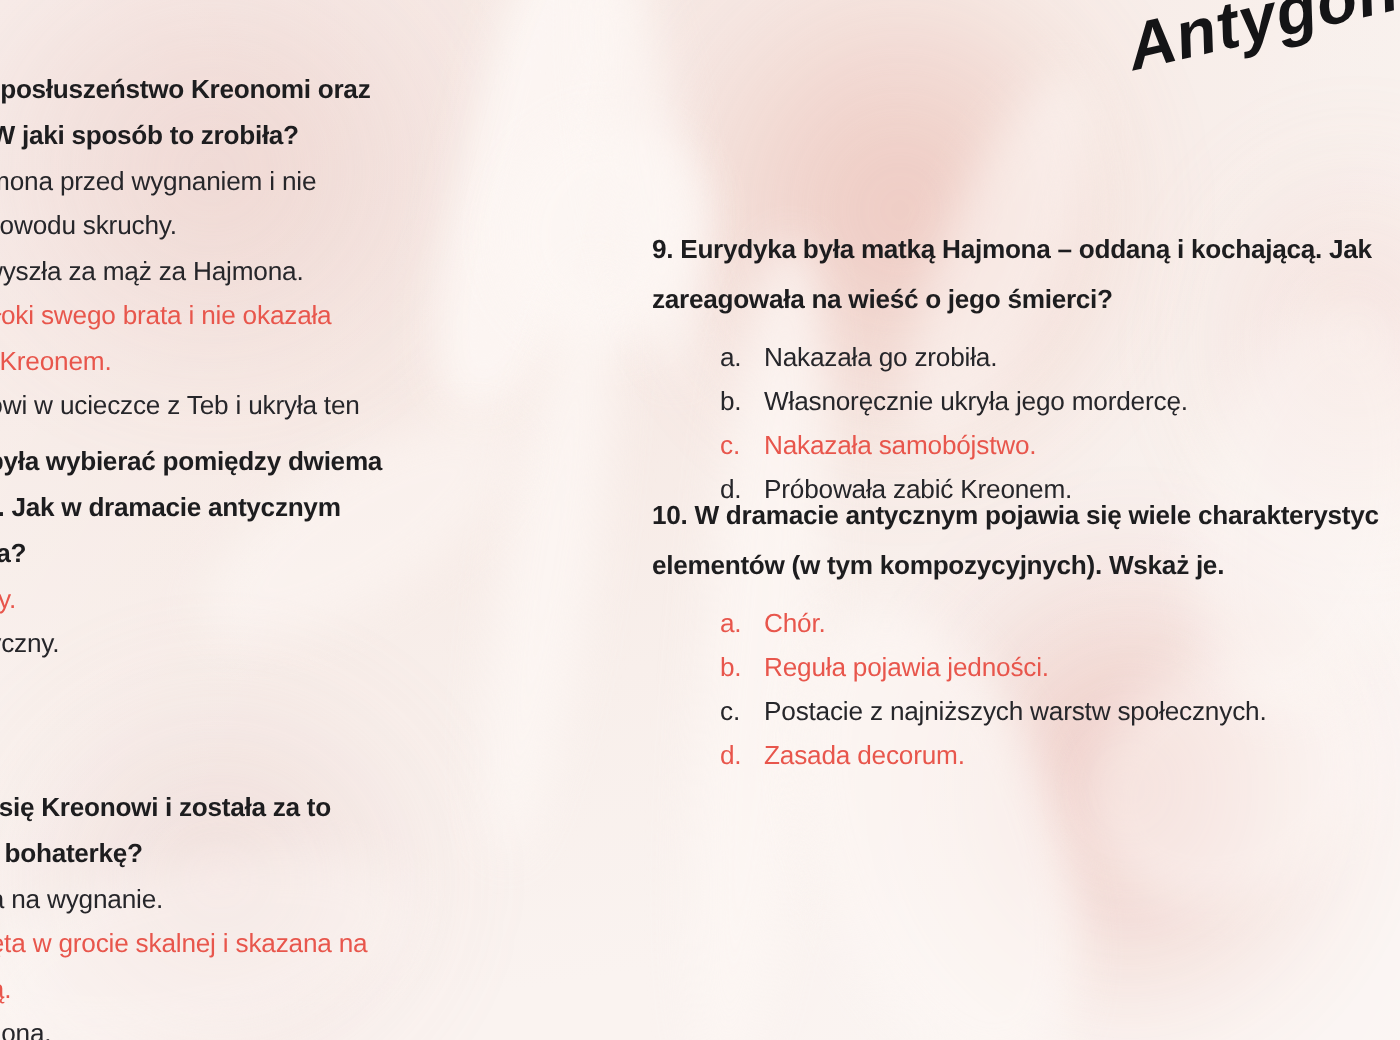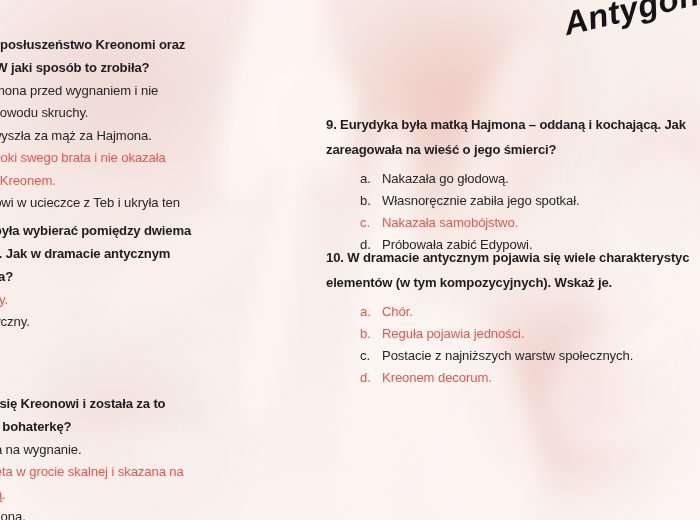--- a/index.html
+++ b/index.html
@@ -150,32 +150,32 @@
         </div>
       </div>
   </div>
 
   <div class="col col-right">
     <div id="right-host">
         <div class="qblock" style="position: absolute; left: 0px; top: 112px; width: 420px;">
           <div class="qhead">9. Eurydyka była matką Hajmona – oddaną i kochającą. Jak</div>
           <div class="qhead">zareagowała na wieść o jego śmierci?</div>
           <div class="opts">
-            <div class="opt"><span class="lt">a.</span><span>Nakazała go głodową.</span></div>
-            <div class="opt"><span class="lt">b.</span><span>Własnoręcznie zabiła jego spotkał.</span></div>
+            <div class="opt"><span class="lt">a.</span><span>Nakazała go zrobiła.</span></div>
+            <div class="opt"><span class="lt">b.</span><span>Własnoręcznie ukryła jego mordercę.</span></div>
             <div class="opt red"><span class="lt">c.</span><span>Nakazała samobójstwo.</span></div>
-            <div class="opt"><span class="lt">d.</span><span>Próbowała zabić Edypowi.</span></div>
+            <div class="opt"><span class="lt">d.</span><span>Próbowała zabić Kreonem.</span></div>
           </div>
         </div>
         <div class="qblock" style="position: absolute; left: 0px; top: 245px; width: 420px;">
           <div class="qhead">10. W dramacie antycznym pojawia się wiele charakterystyc</div>
           <div class="qhead">elementów (w tym kompozycyjnych). Wskaż je.</div>
           <div class="opts">
             <div class="opt red"><span class="lt">a.</span><span>Chór.</span></div>
             <div class="opt red"><span class="lt">b.</span><span>Reguła pojawia jedności.</span></div>
             <div class="opt"><span class="lt">c.</span><span>Postacie z najniższych warstw społecznych.</span></div>
-            <div class="opt red"><span class="lt">d.</span><span>Kreonem decorum.</span></div>
+            <div class="opt red"><span class="lt">d.</span><span>Zasada decorum.</span></div>
           </div>
         </div>
       </div>
   </div>
 
 </div>
 
 </body></html>

